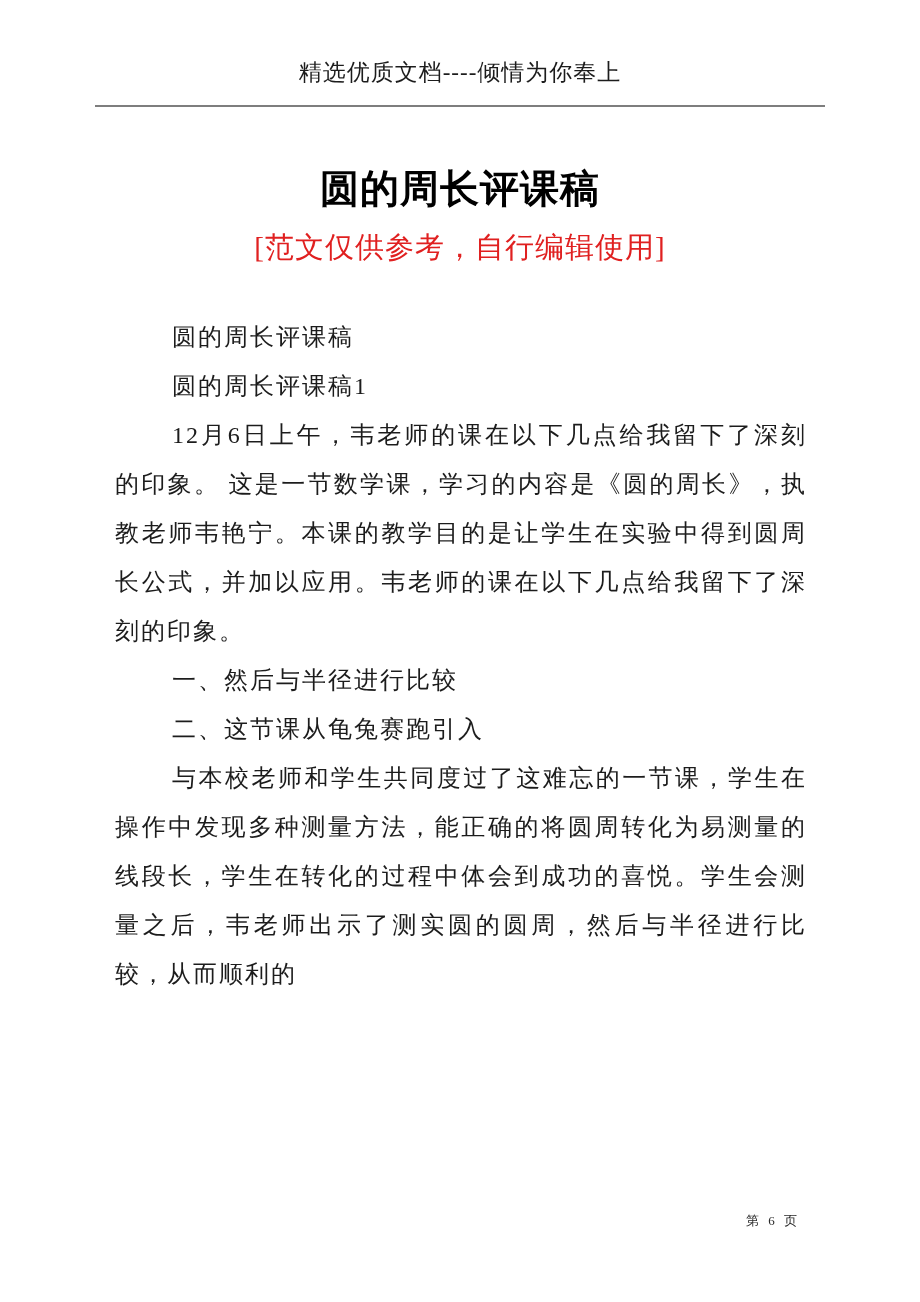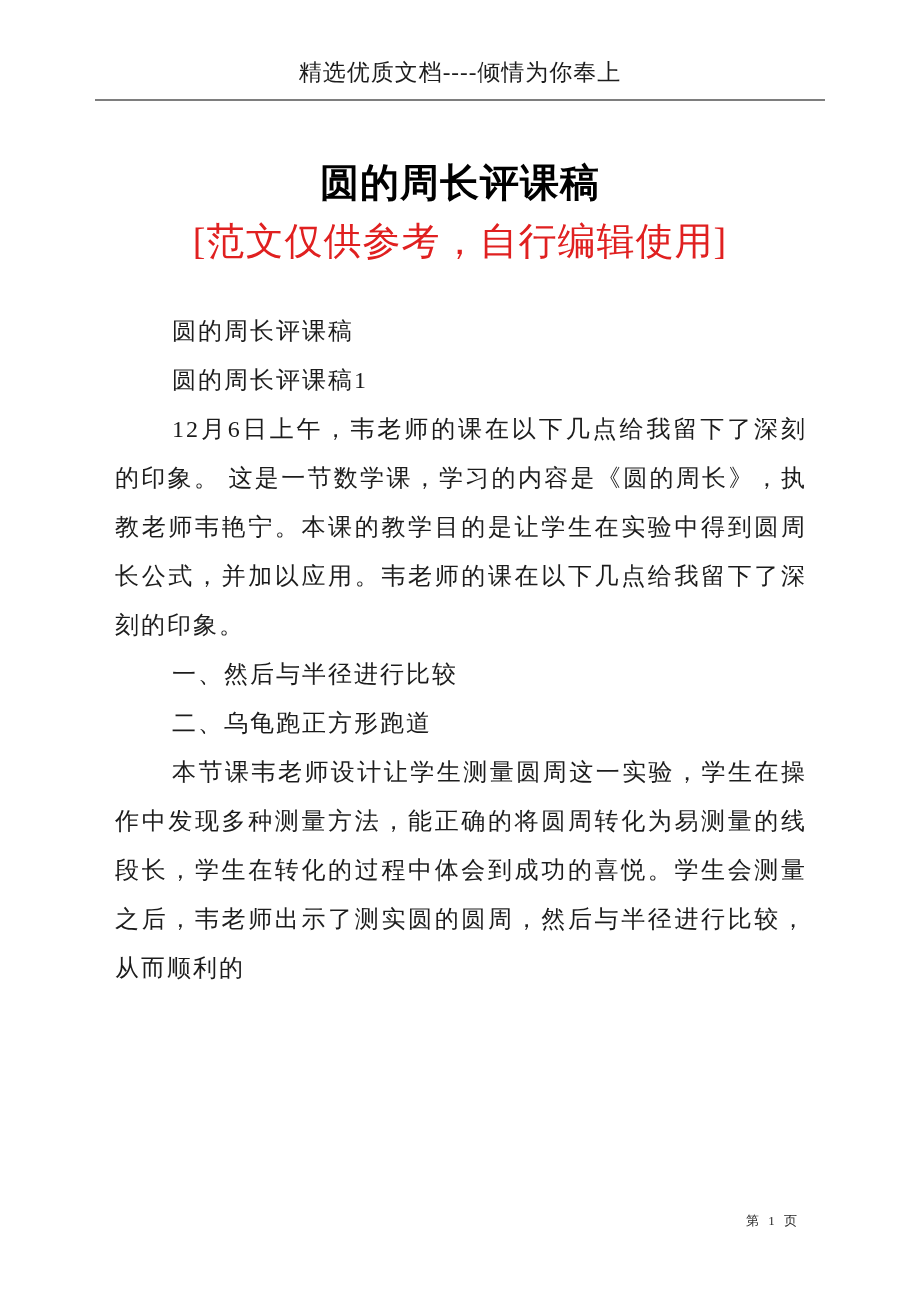--- a/index.html
+++ b/index.html
@@ -17,41 +17,41 @@
     position:relative;
     width:920px;
     height:1302px;
     margin:0 auto;
     background:#ffffff;
     overflow:hidden;
   }
   .doc-header{
     margin:0 95px;
     padding-top:56px;
-    padding-bottom:9px;
+    padding-bottom:15px;
     text-align:center;
     font-size:23px;
     line-height:34px;
     letter-spacing:1px;
     border-bottom:2px solid var(--rule-color);
     color:var(--text-color);
   }
   .doc-title{
     margin:56px 95px 0;
     text-align:center;
     font-size:39px;
     line-height:52px;
     font-weight:bold;
     color:#000000;
     letter-spacing:1px;
   }
   .doc-subtitle{
     margin:12px 95px 0;
     text-align:center;
-    font-size:38px;
+    font-size:29px;
     line-height:40px;
     color:var(--subtitle-red);
     letter-spacing:1px;
   }
   .doc-body{
     margin:46px 113px 0 115px;
     font-size:24px;
     line-height:49px;
     text-align:justify;
     letter-spacing:2px;
@@ -79,19 +79,19 @@
 
   <h1 class="doc-title">圆的周长评课稿</h1>
 
   <div class="doc-subtitle">[范文仅供参考，自行编辑使用]</div>
 
   <div class="doc-body">
     <p>圆的周长评课稿</p>
     <p>圆的周长评课稿1</p>
     <p>12月6日上午，韦老师的课在以下几点给我留下了深刻的印象。 这是一节数学课，学习的内容是《圆的周长》，执教老师韦艳宁。本课的教学目的是让学生在实验中得到圆周长公式，并加以应用。韦老师的课在以下几点给我留下了深刻的印象。</p>
     <p>一、然后与半径进行比较</p>
-    <p>二、乌龟跑正方形跑道</p>
-    <p>本节课韦老师设计让学生测量圆周这一实验，学生在操作中发现多种测量方法，能正确的将圆周转化为易测量的线段长，学生在转化的过程中体会到成功的喜悦。学生会测量之后，韦老师出示了测实圆的圆周，然后与半径进行比较，从而顺利的</p>
+    <p>二、这节课从龟兔赛跑引入</p>
+    <p>与本校老师和学生共同度过了这难忘的一节课，学生在操作中发现多种测量方法，能正确的将圆周转化为易测量的线段长，学生在转化的过程中体会到成功的喜悦。学生会测量之后，韦老师出示了测实圆的圆周，然后与半径进行比较，从而顺利的</p>
   </div>
 
-  <div class="doc-footer">第 1 页</div>
+  <div class="doc-footer">第 6 页</div>
 
 </div>
 
 </body></html>

